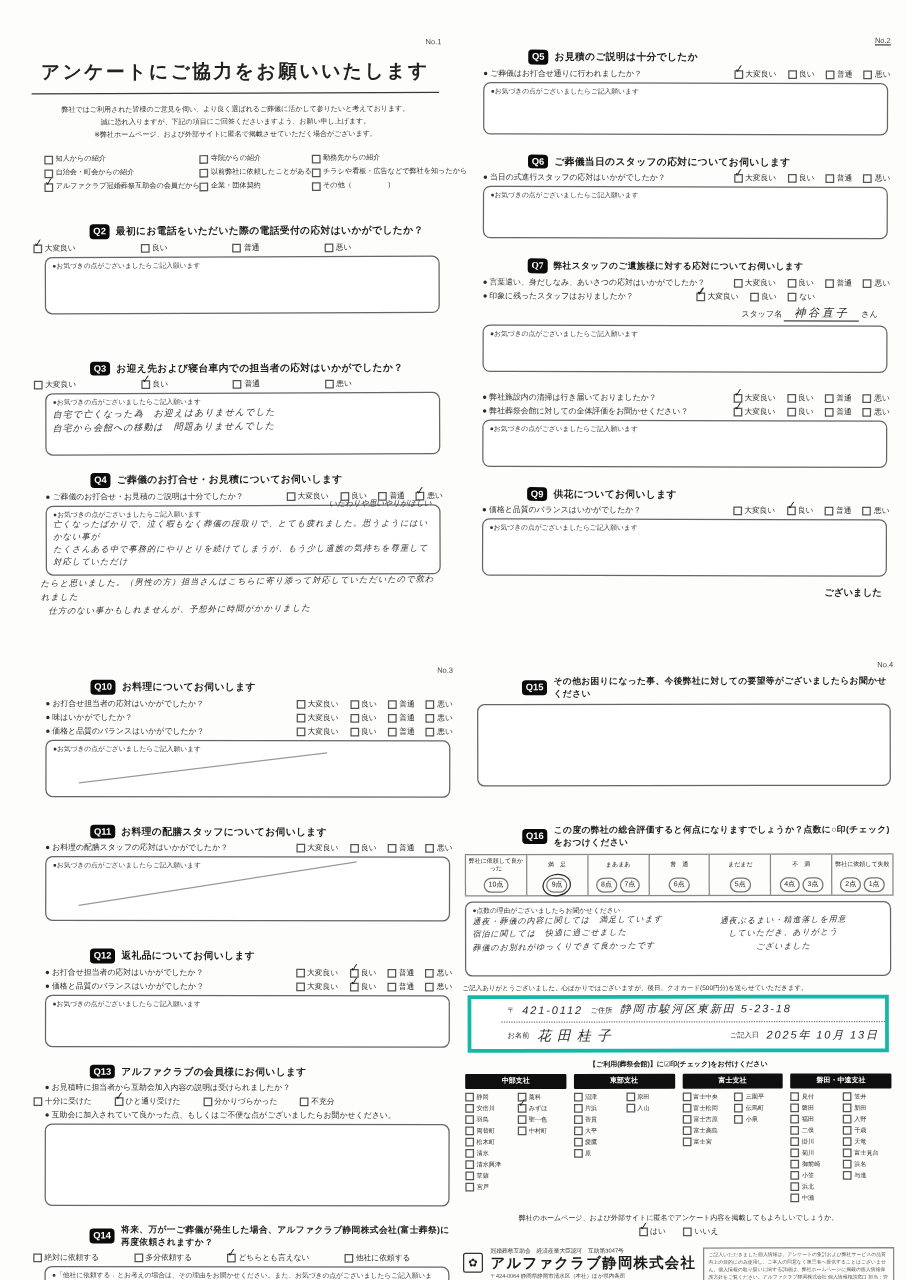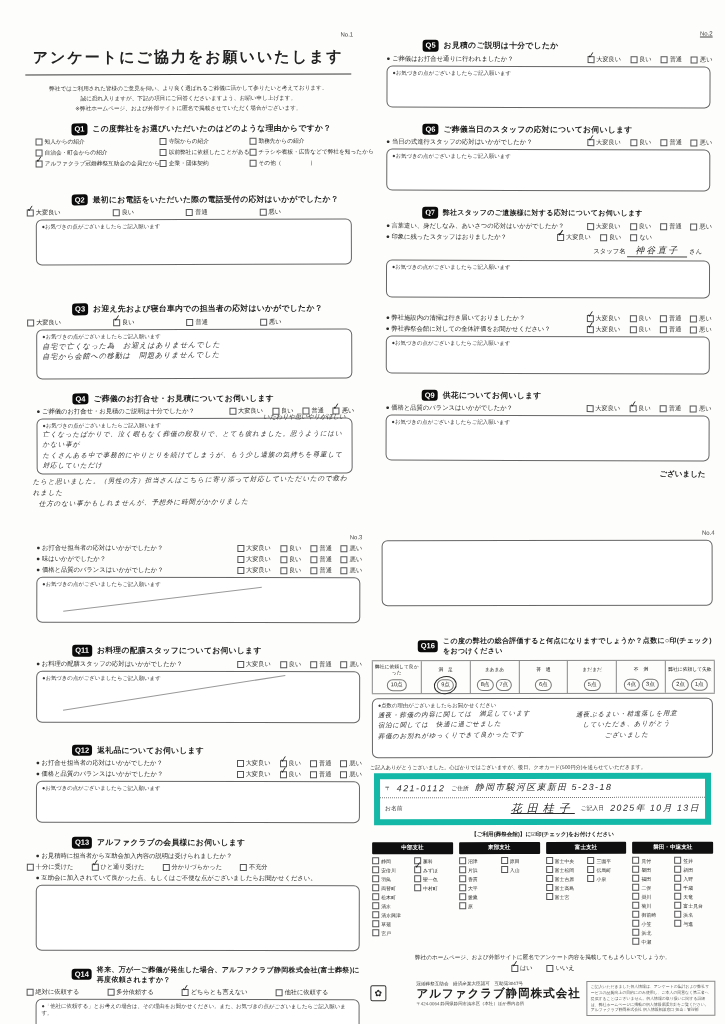--- a/index.html
+++ b/index.html
@@ -54,65 +54,61 @@
   .shead{font-size:4.8px;color:#222;min-height:14px;display:flex;align-items:center;justify-content:center;line-height:1.3;}
   .spills{display:flex;justify-content:center;gap:2px;margin-top:2px;}
   .pill{border:1px solid #777;border-radius:7px;padding:1px 3px;font-size:5.6px;color:#222;position:relative;}
   .pill:empty{display:none;}
   .pill.circled::after{content:"";position:absolute;inset:-4px -4px;border:1.6px solid #2c2c2c;border-radius:50%;transform:rotate(-10deg);}
   .q16box{display:flex;gap:6px;}
   .q16box .hwcol{flex:1;}
   .hw.s{font-size:6.4px;line-height:1.6;transform:rotate(-.8deg);}
   
   .thanks{font-size:5.2px;color:#333;margin:6px 0 2px 0;}
-  .addr-box{border:6px solid #14b8a6;background:#fff;margin:0 4px;}
+  .addr-box{border:3px solid #14b8a6;background:#fff;margin:0 4px;padding-left:24px;}
   .arow{display:flex;align-items:center;padding:3px 5px;gap:6px;}
   .arow.first{border-bottom:1px dotted #777;}
   .alabel{font-size:5.8px;color:#333;flex:0 0 auto;}
   .hwv{font-style:italic;color:#2b2b2b;letter-spacing:1.5px;font-size:8.8px;}
   .hwv.name{font-size:11px;letter-spacing:5px;}
   
   .bnote{text-align:center;font-size:5.6px;font-weight:bold;margin:6px 0 3px 0;color:#222;}
   .branches{display:flex;gap:6px;margin:0 2px;}
   .bcol{flex:1;}
   .bhead{background:#0f0f0f;color:#fff;font-size:5.6px;font-weight:bold;text-align:center;padding:2px 0;border-radius:1px;margin-bottom:3px;}
   .bcols{display:flex;gap:3px;}
   .blist{flex:1;}
   .bitem{display:flex;align-items:center;gap:2px;margin-bottom:2px;}
   .bitem .ol{font-size:4.9px;}
   .pubq{font-size:5.6px;text-align:center;margin:7px 0 2px 0;color:#2c2c2c;}
   .pubopts{display:flex;justify-content:center;gap:14px;}
   
   .cofoot{display:flex;gap:6px;align-items:flex-start;margin-top:8px;}
   .cologo{width:14px;height:14px;border:1px solid #333;border-radius:2px;display:flex;align-items:center;justify-content:center;font-size:9px;color:#222;flex:0 0 auto;margin-top:4px;}
-  .cotext{flex:0 0 auto;margin-left:24px;}
+  .cotext{flex:0 0 auto;}
   .cocert{font-size:4.6px;color:#333;}
   .coname{font-family:"Liberation Serif","DejaVu Serif",serif;font-weight:bold;font-size:11.5px;letter-spacing:1px;color:#1c1c1c;}
   .coaddr{font-size:4.4px;color:#444;}
   .privacy{flex:1;border:1px solid #888;font-size:3.9px;color:#555;line-height:1.5;padding:2px 3px;max-height:38px;overflow:hidden;} .h30{min-height:30px;} .h34{min-height:34px;}
   .h38{min-height:38px;} .h44{min-height:44px;} .h58{min-height:58px;}
   .hwtopright{position:absolute;right:6px;top:-6px;font-size:6.2px;font-style:italic;color:#2e2e2e;}
 </style>
 </head>
 <body>
 
 <div class="page" id="p1">
   <div class="pageno">No.1</div>
   <div class="title">アンケートにご協力をお願いいたします</div>
   <div class="intro">
     <div>弊社ではご利用された皆様のご意見を伺い、より良く選ばれるご葬儀に活かして参りたいと考えております。</div>
     <div>誠に恐れ入りますが、下記の項目にご回答くださいますよう、お願い申し上げます。</div>
     <div>※弊社ホームページ、および外部サイトに匿名で掲載させていただく場合がございます。</div>
   </div>
 
   <section class="qblock" style="margin-bottom:26px;">
-    <div class="qhead">
-      <span class="qb">Q1</span>
-      <span class="qt">この度弊社をお選びいただいたのはどのような理由からですか？</span>
-    </div>
     <div class="optgrid">
 
         <span class="opt">
           <span class="cb"></span>
           <span class="ol">知人からの紹介</span>
         </span>
 
         <span class="opt">
           <span class="cb"></span>
           <span class="ol">寺院からの紹介</span>
@@ -509,20 +505,24 @@
       <div class="note">●お気づきの点がございましたらご記入願います</div>
     </div>
     <div class="backnote">ございました</div>
   </section>
 </div>
 
 <div class="page" id="p3">
   <div class="pageno">No.3</div>
 
   <section class="qblock" style="margin-bottom:22px;">
+    <div class="qhead">
+      <span class="qb">Q10</span>
+      <span class="qt">お料理についてお伺いします</span>
+    </div>
     <div class="subrow">
       <span class="sub">● お打合せ担当者の応対はいかがでしたか？</span>
       <span class="opts">
 
           <span class="opt">
             <span class="cb"></span>
             <span class="ol">大変良い</span>
           </span>
 
           <span class="opt">
@@ -771,20 +771,24 @@
     <div class="nbox h34">
       <div class="note">●「他社に依頼する」とお考えの場合は、その理由をお聞かせください。また、お気づきの点がございましたらご記入願います。</div>
     </div>
   </section>
 </div>
 
 <div class="page" id="p4">
   <div class="pageno">No.4</div>
 
   <section class="qblock" style="margin-bottom:30px;">
+    <div class="qhead">
+      <span class="qb">Q15</span>
+      <span class="qt small">その他お困りになった事、今後弊社に対しての要望等がございましたらお聞かせください</span>
+    </div>
     <div class="nbox h58"></div>
   </section>
 
   <section class="qblock" style="margin-bottom:4px;">
     <div class="qhead">
       <span class="qb">Q16</span>
       <span class="qt small">この度の弊社の総合評価すると何点になりますでしょうか？点数に○印(チェック)をおつけください</span>
     </div>
     <div class="score-table">
       <div class="scol">
@@ -854,21 +858,21 @@
 
   <div class="addr-box">
     <div class="arow first">
       <span class="alabel">〒</span>
       <span class="hwv">421-0112</span>
       <span class="alabel">ご住所</span>
       <span class="hwv">静岡市駿河区東新田 5-23-18</span>
     </div>
     <div class="arow">
       <span class="alabel">お名前</span>
-      <span class="hwv name" style="flex:1;text-align:right;text-decoration:underline;">花田桂子</span>
+      <span class="hwv name" style="flex:1;text-align:left;">花田桂子</span>
       <span class="alabel">ご記入日</span>
       <span class="hwv">2025年 10月 13日</span>
     </div>
   </div>
 
   <div class="bnote">【ご利用(葬祭会館)】に☑印(チェック)をお付けください</div>
 
   <div class="branches">
     <div class="bcol">
       <div class="bhead">中部支社</div>

